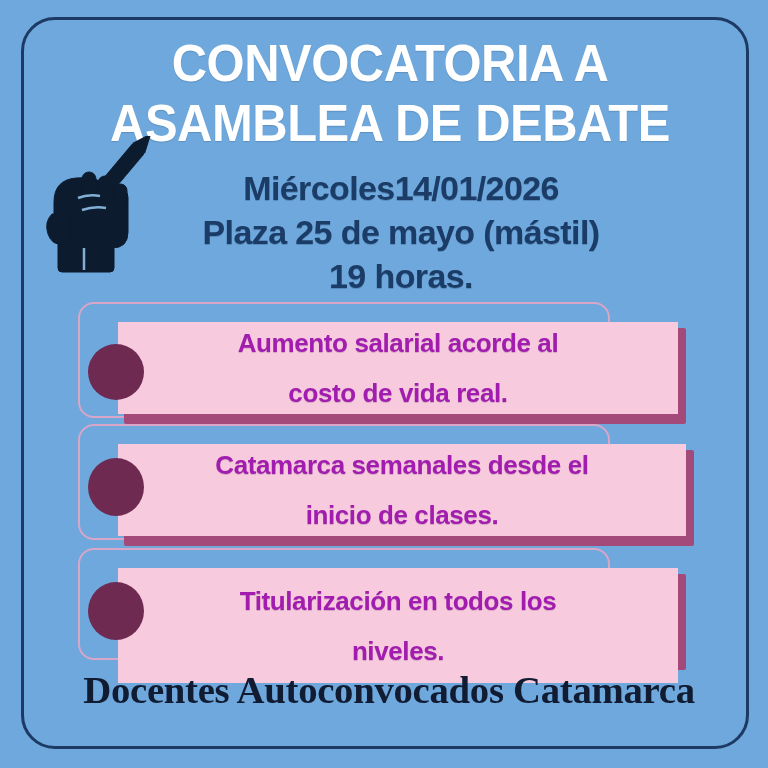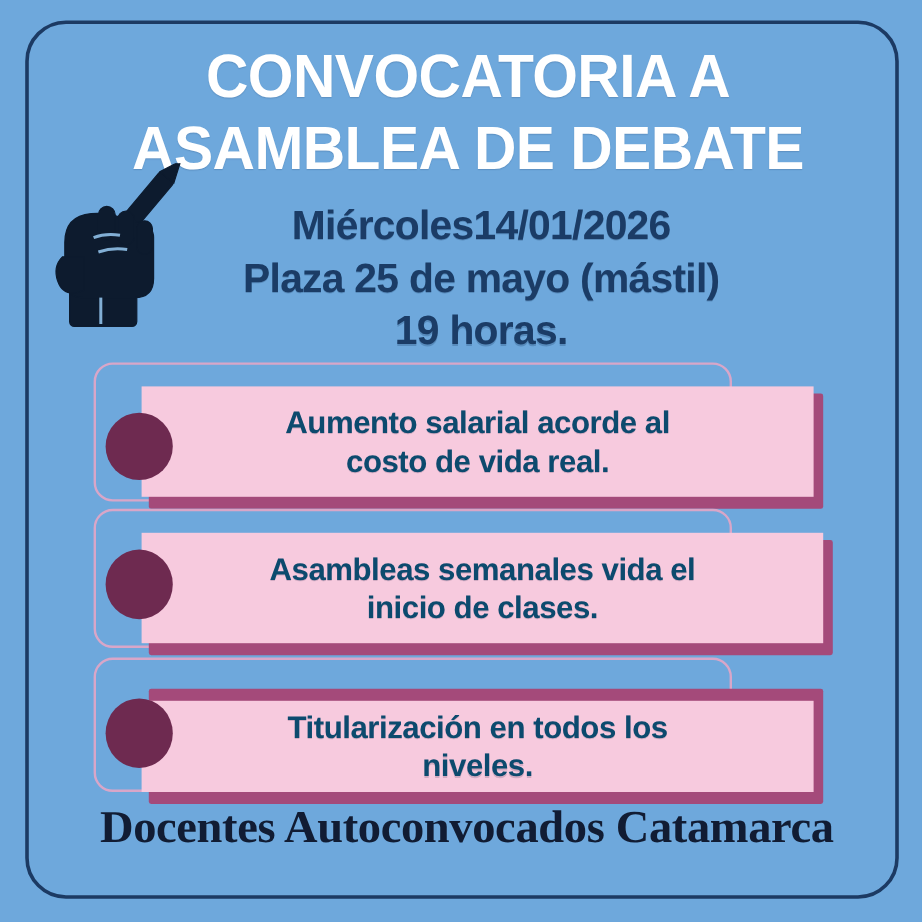--- a/index.html
+++ b/index.html
@@ -93,25 +93,25 @@
     background: #f7cade;
     box-sizing: border-box;
     display: flex;
     align-items: center;
     justify-content: center;
   }
   .demand .card-text {
     display: block;
     width: 100%;
     text-align: center;
-    color: #0c4a6e;
+    color: #a21caf;
     font-family: "Liberation Sans", sans-serif;
     font-weight: 700;
     font-size: 26px;
-    line-height: 32px;
+    line-height: 50px;
     letter-spacing: -0.4px;
     padding: 0 14px;
     box-sizing: border-box;
     white-space: pre-line;
     text-shadow: 0 1px 0 rgba(40,30,60,0.18);
   }
   .demand .bullet {
     position: absolute;
     background: #6e2a50;
     border-radius: 50%;
@@ -183,30 +183,30 @@
       <span class="card-text">Aumento salarial acorde al
 costo de vida real.</span>
     </div>
     <div class="bullet" style="left:10px; top:42px; width:56px; height:56px;"></div>
   </div>
 
   <div class="demand" style="left:78px; top:424px; width:580px; height:126px;">
     <div class="outline" style="width:532px; height:116px;"></div>
     <div class="shadow" style="left:46px; top:26px; width:570px; height:96px;"></div>
     <div class="card" style="left:40px; top:20px; width:568px; height:92px;">
-      <span class="card-text">Asambleas semanales vida el
+      <span class="card-text">Catamarca semanales desde el
 inicio de clases.</span>
     </div>
     <div class="bullet" style="left:10px; top:34px; width:56px; height:58px;"></div>
   </div>
 
   <div class="demand" style="left:78px; top:548px; width:580px; height:126px;">
     <div class="outline" style="width:532px; height:112px;"></div>
     <div class="shadow" style="left:46px; top:26px; width:562px; height:96px;"></div>
-    <div class="card" style="left:40px; top:36px; width:560px; height:76px;">
+    <div class="card" style="left:40px; top:20px; width:560px; height:115px;">
       <span class="card-text">Titularización en todos los
 niveles.</span>
     </div>
     <div class="bullet" style="left:10px; top:34px; width:56px; height:58px;"></div>
   </div>
 
   <div class="footer">Docentes Autoconvocados Catamarca</div>
 
 </div>
 

